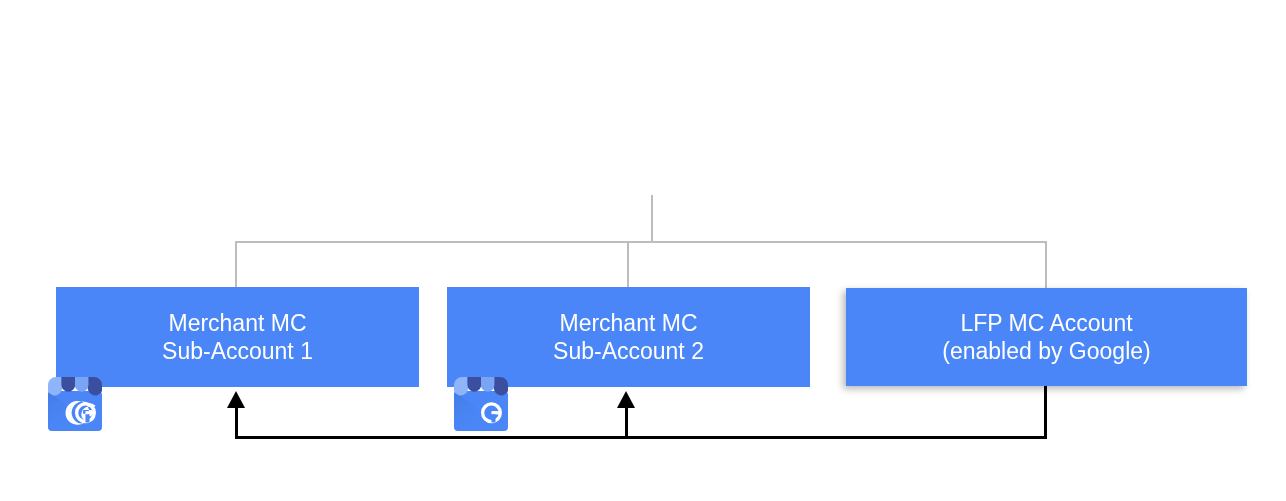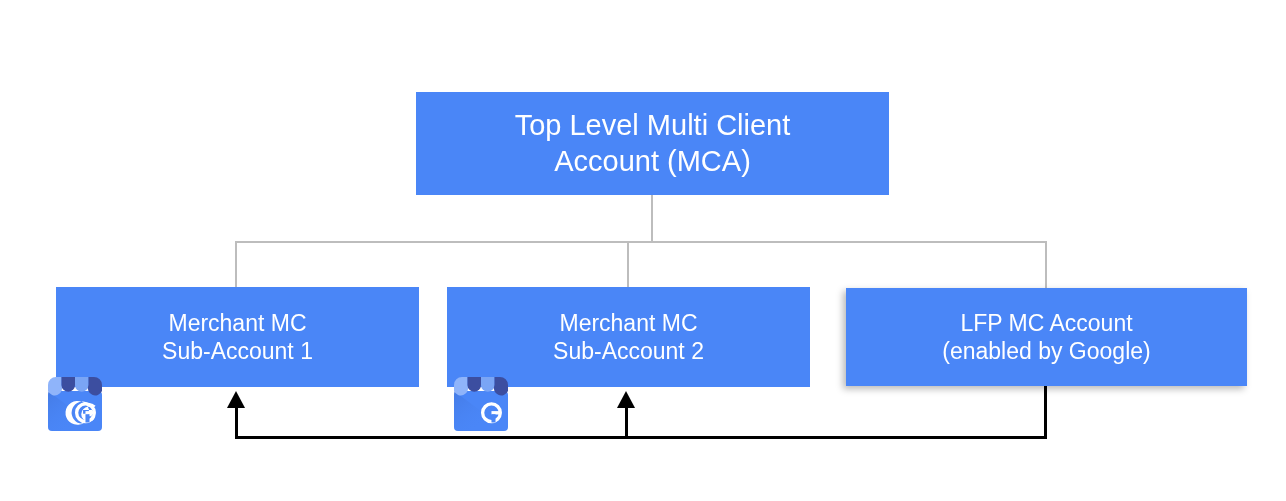--- a/index.html
+++ b/index.html
@@ -120,24 +120,20 @@
 <body>
 
 <div id="canvas">
 
   <div id="trunk" class="grey-line gv"></div>
   <div id="bus" class="grey-line gh"></div>
   <div id="drop-left" class="grey-line gv"></div>
   <div id="drop-mid" class="grey-line gv"></div>
   <div id="drop-right" class="grey-line gv"></div>
 
-  <div id="node-top" class="node">
-    <span class="txt">Top Level Multi Client
-Account (MCA)</span>
-  </div>
 
   <div id="node-sub1" class="node">
     <span class="txt">Merchant MC
 Sub-Account 1</span>
   </div>
 
   <div id="node-sub2" class="node">
     <span class="txt">Merchant MC
 Sub-Account 2</span>
   </div>

